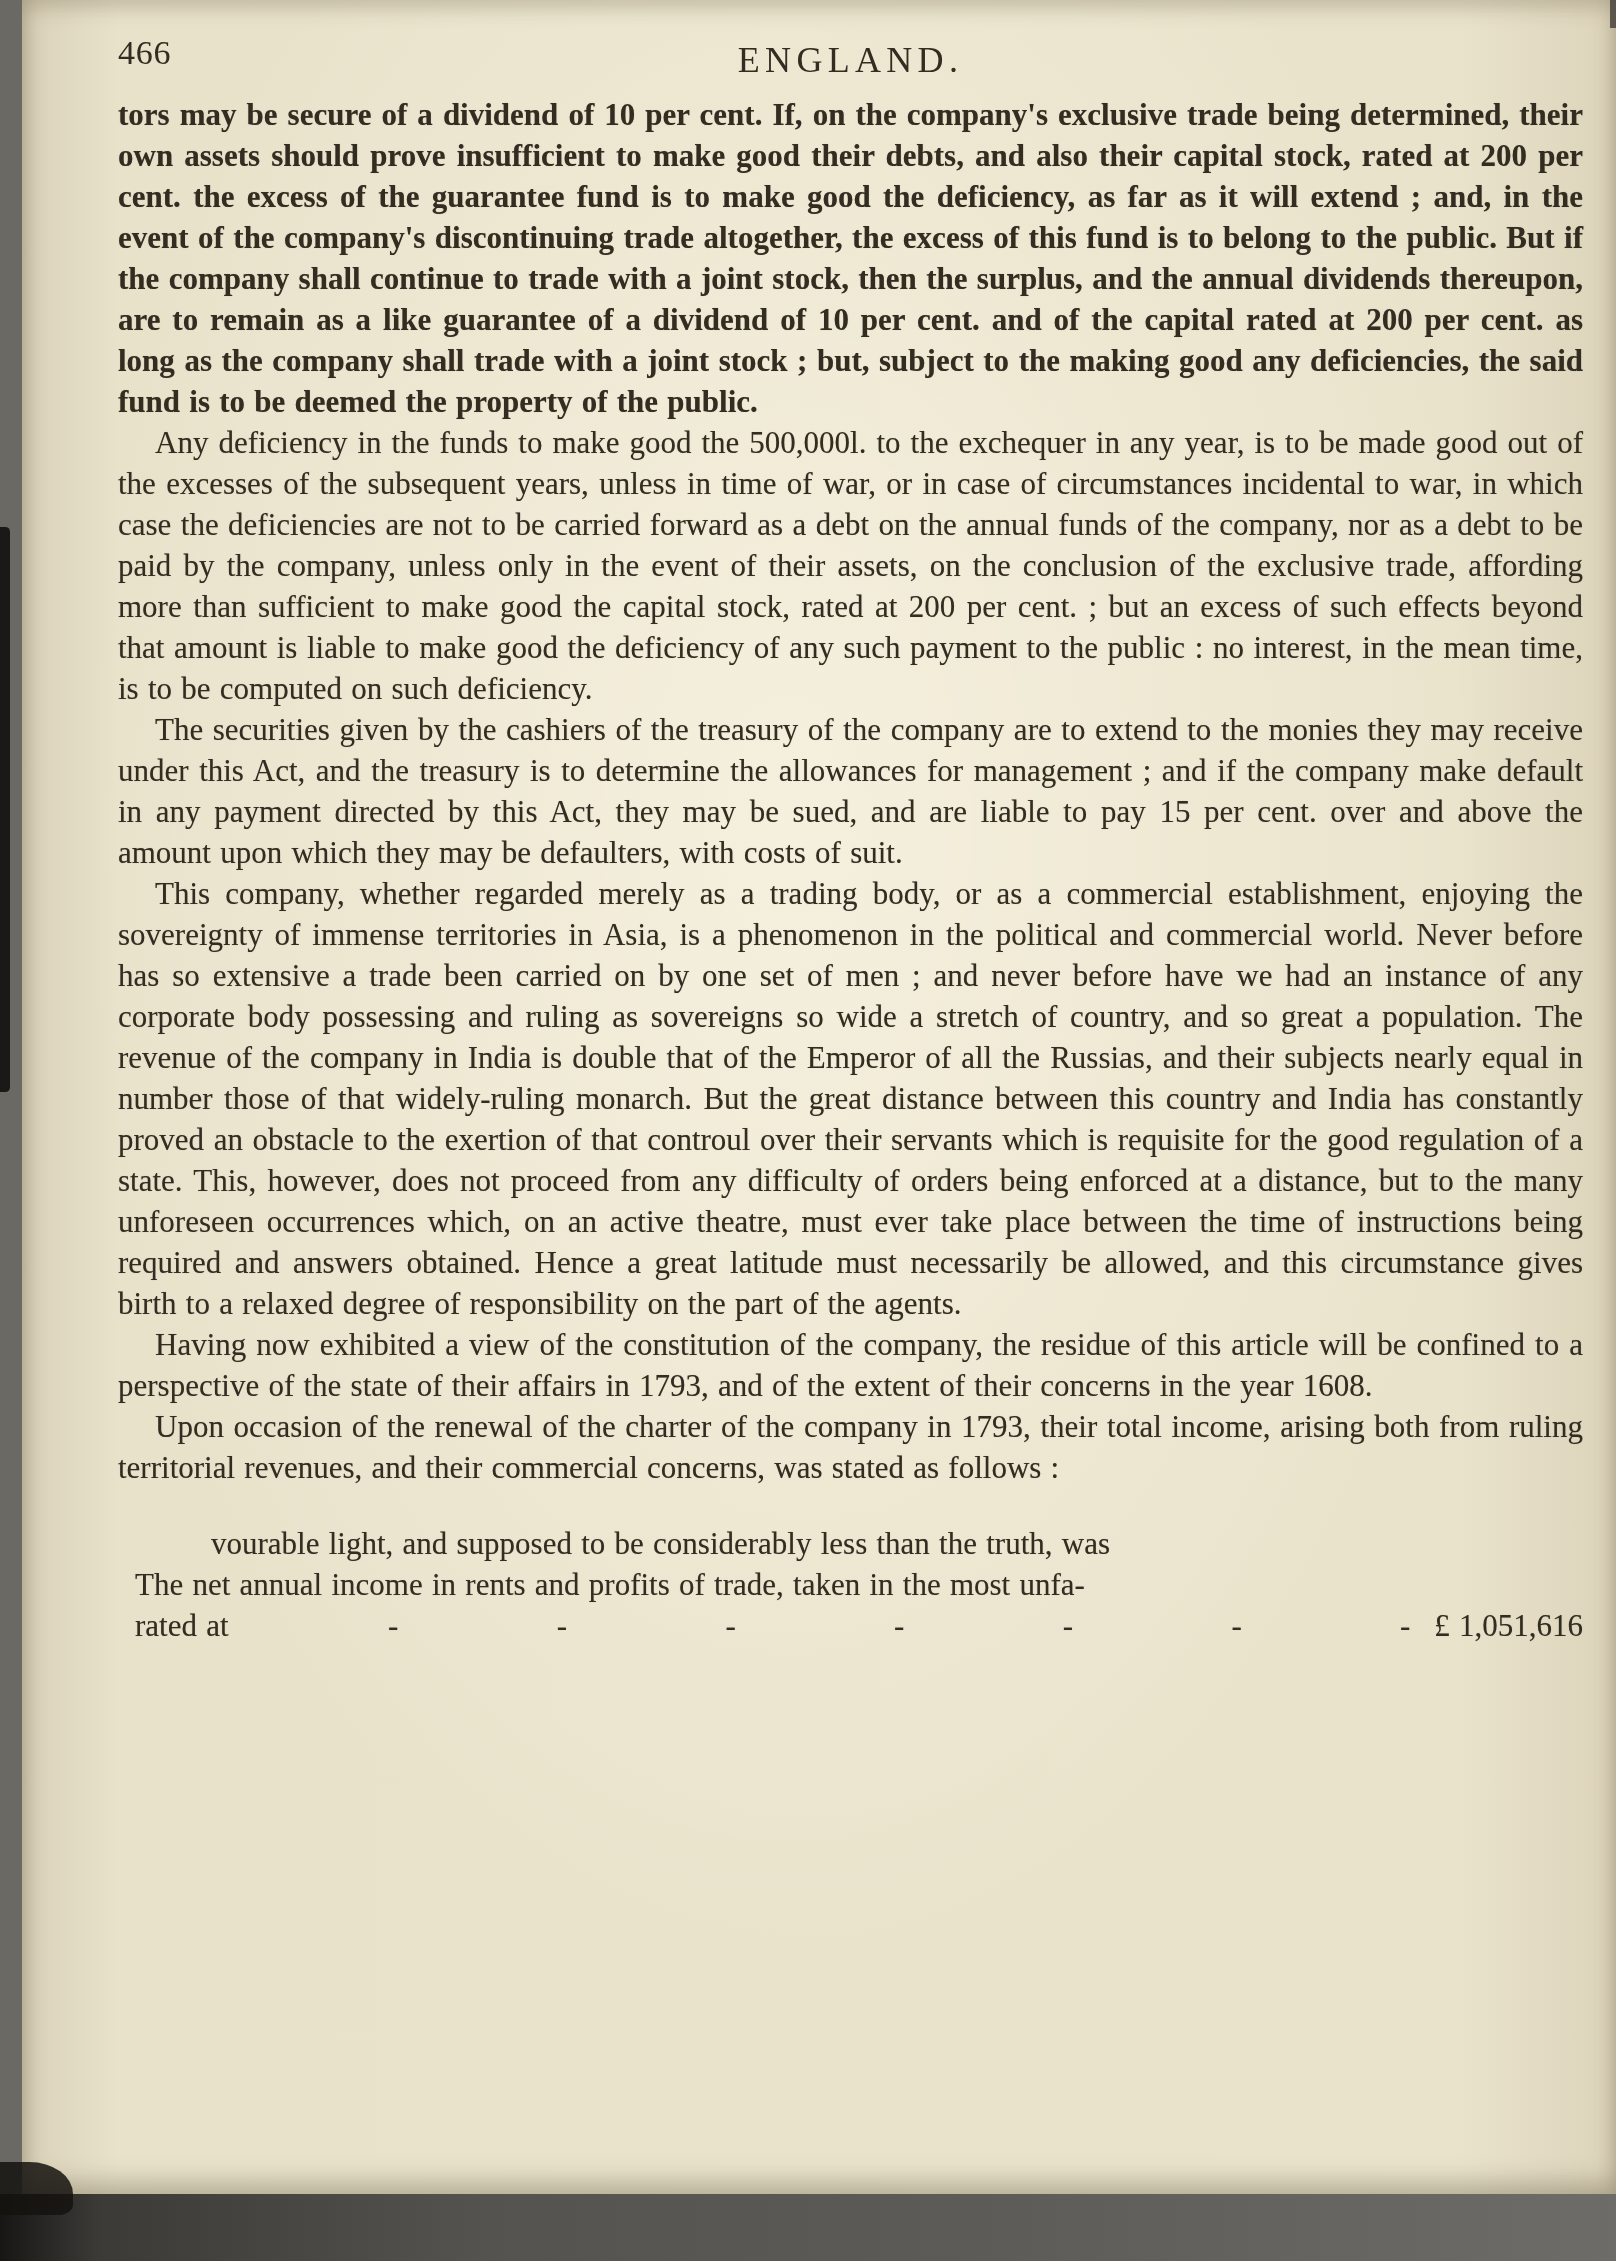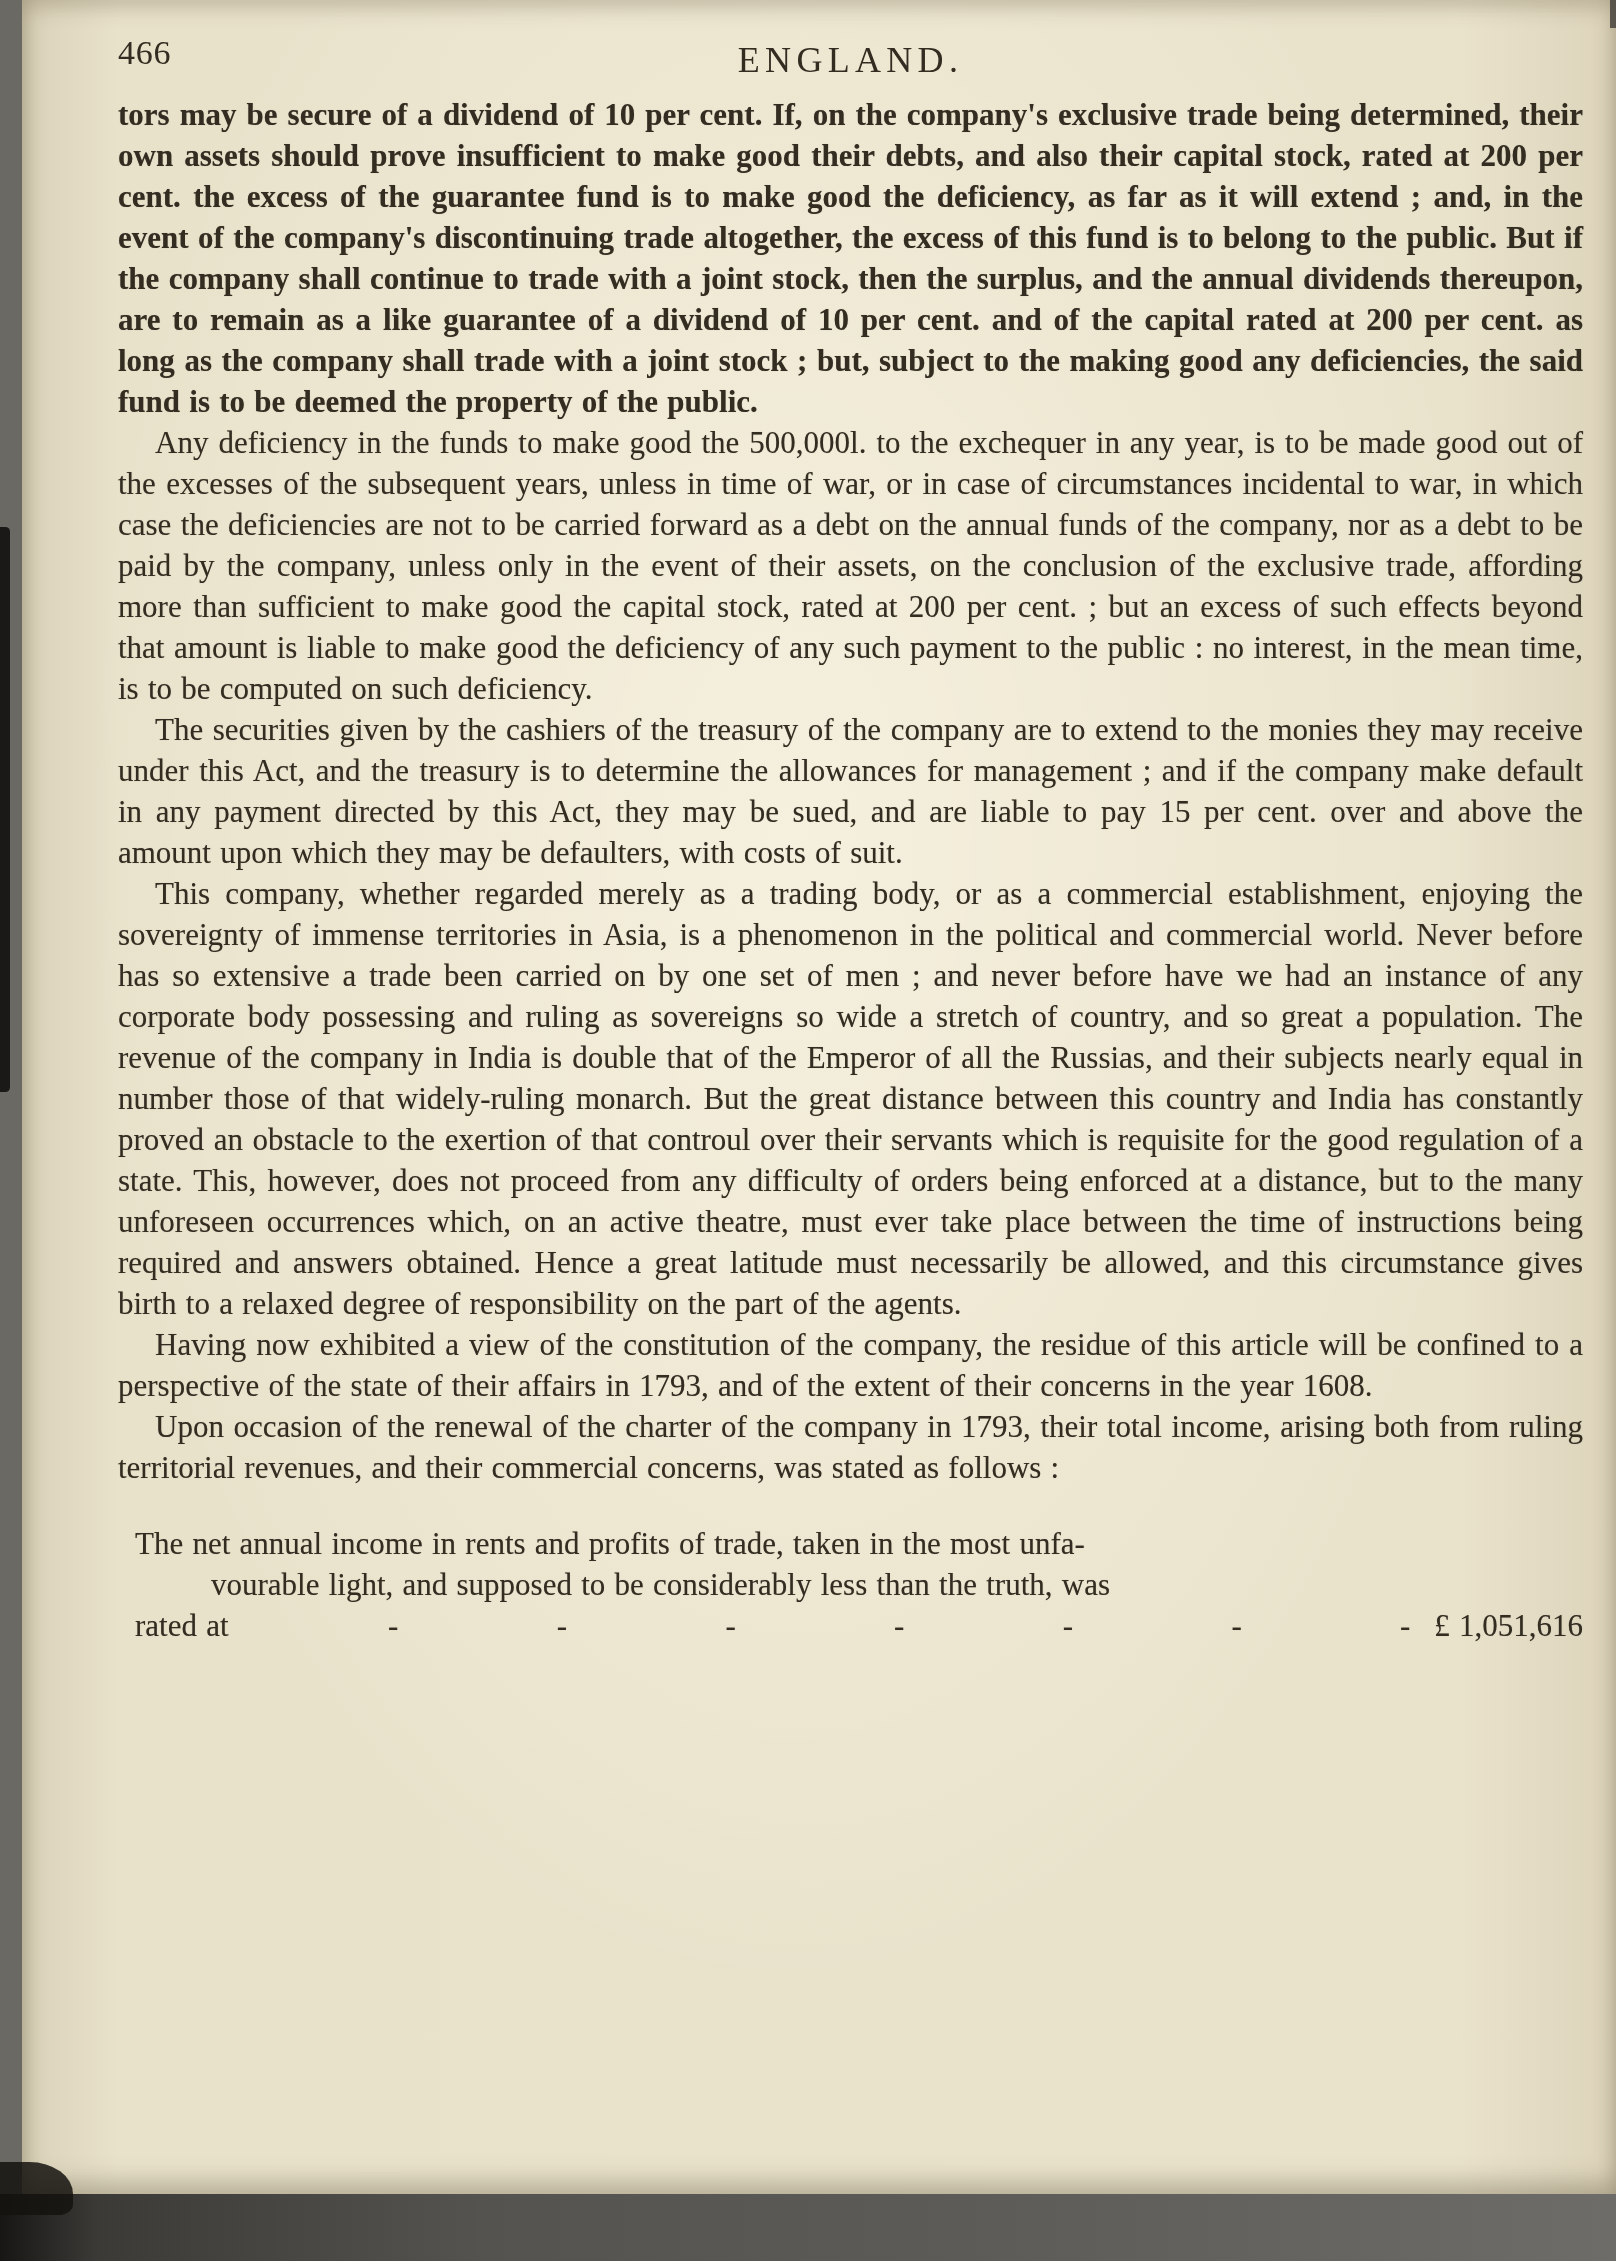--- a/index.html
+++ b/index.html
@@ -141,22 +141,22 @@
 
   <main class="text-block">
     <p class="para no-indent">tors may be secure of a dividend of 10 per cent.  If, on the company's exclusive trade being determined, their own assets should prove insufficient to make good their debts, and also their capital stock, rated at 200 per cent. the excess of the guarantee fund is to make good the deficiency, as far as it will extend ; and, in the event of the company's discontinuing trade altogether, the excess of this fund is to belong to the public.  But if the company shall continue to trade with a joint stock, then the surplus, and the annual dividends thereupon, are to remain as a like guarantee of a dividend of 10 per cent. and of the capital rated at 200 per cent. as long as the company shall trade with a joint stock ; but, subject to the making good any deficiencies, the said fund is to be deemed the property of the public.</p>
     <p class="para">Any deficiency in the funds to make good the 500,000l. to the exchequer in any year, is to be made good out of the excesses of the subsequent years, unless in time of war, or in case of circumstances incidental to war, in which case the deficiencies are not to be carried forward as a debt on the annual funds of the company, nor as a debt to be paid by the company, unless only in the event of their assets, on the conclusion of the exclusive trade, affording more than sufficient to make good the capital stock, rated at 200 per cent. ; but an excess of such effects beyond that amount is liable to make good the deficiency of any such payment to the public : no interest, in the mean time, is to be computed on such deficiency.</p>
     <p class="para">The securities given by the cashiers of the treasury of the company are to extend to the monies they may receive under this Act, and the treasury is to determine the allowances for management ; and if the company make default in any payment directed by this Act, they may be sued, and are liable to pay 15 per cent. over and above the amount upon which they may be defaulters, with costs of suit.</p>
     <p class="para">This company, whether regarded merely as a trading body, or as a commercial establishment, enjoying the sovereignty of immense territories in Asia, is a phenomenon in the political and commercial world.  Never before has so extensive a trade been carried on by one set of men ; and never before have we had an instance of any corporate body possessing and ruling as sovereigns so wide a stretch of country, and so great a population.  The revenue of the company in India is double that of the Emperor of all the Russias, and their subjects nearly equal in number those of that widely-ruling monarch. But the great distance between this country and India has constantly proved an obstacle to the exertion of that controul over their servants which is requisite for the good regulation of a state.  This, however, does not proceed from any difficulty of orders being enforced at a distance, but to the many unforeseen occurrences which, on an active theatre, must ever take place between the time of instructions being required and answers obtained.  Hence a great latitude must necessarily be allowed, and this circumstance gives birth to a relaxed degree of responsibility on the part of the agents.</p>
     <p class="para">Having now exhibited a view of the constitution of the company, the residue of this article will be confined to a perspective of the state of their affairs in 1793, and of the extent of their concerns in the year 1608.</p>
     <p class="para">Upon occasion of the renewal of the charter of the company in 1793, their total income, arising both from ruling territorial revenues, and their commercial concerns, was stated as follows :</p>
 
     <div class="income-note">
+      <p class="note-line indented">vourable light, and supposed to be considerably less than the truth, was</p>
       <p class="note-line">The net annual income in rents and profits of trade, taken in the most unfa-</p>
-      <p class="note-line indented">vourable light, and supposed to be considerably less than the truth, was</p>
       <div class="note-line note-line3">
         <span>rated at</span>
         <span class="leader-dashes">- - - - - - -</span>
         <span class="amount">£ 1,051,616</span>
       </div>
     </div>
   </main>
 
 </div>
 

